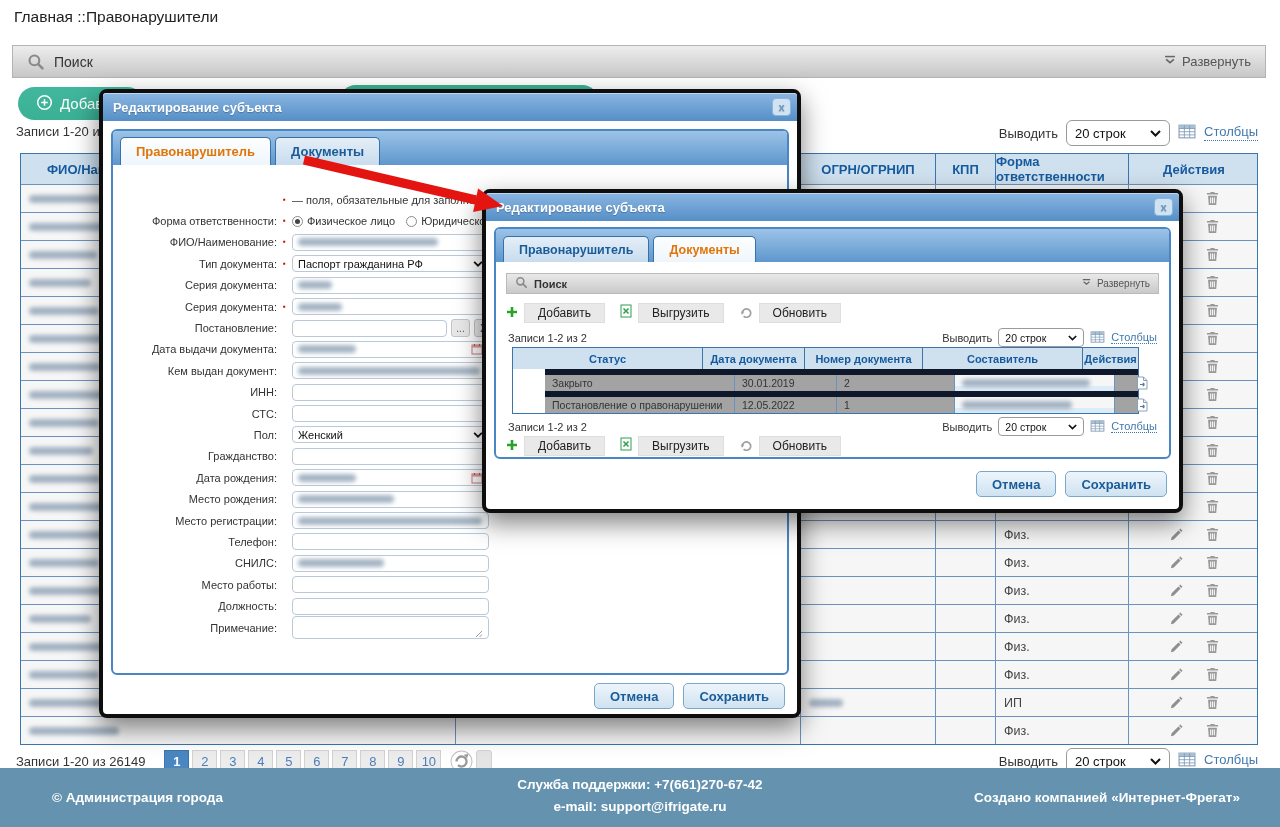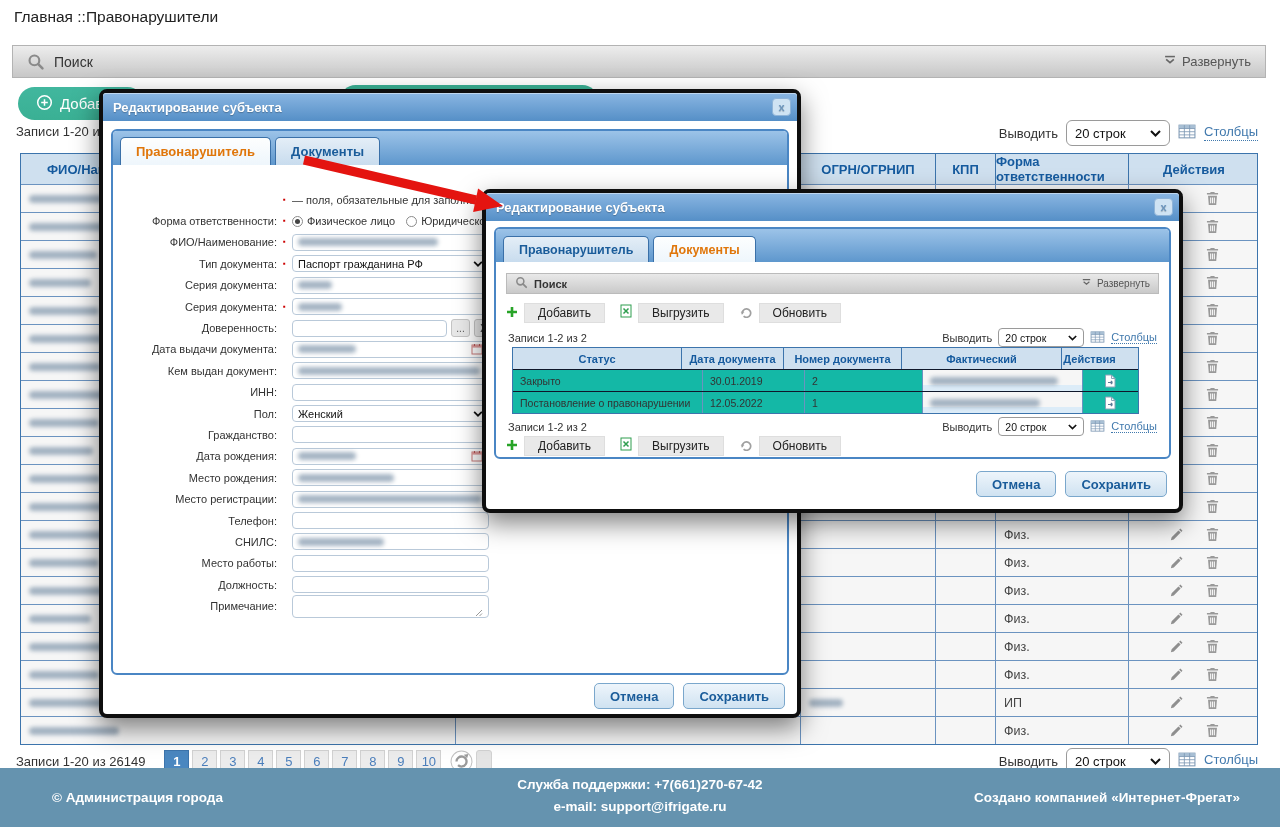--- a/index.html
+++ b/index.html
@@ -110,21 +110,21 @@
   .recrow .dlabel{font-size:11px;}
   .smsel{width:86px;height:19px;border:1px solid #9a9a9a;border-radius:4px;background:#fff;display:flex;
          align-items:center;padding:0 6px;font-size:10.5px;color:#111;box-sizing:border-box;}
   .smsel .chev{margin-left:auto;}
   .smcollink{font-size:11px;color:#4179ad;border-bottom:1px dotted #4179ad;cursor:pointer;}
   .dtable{position:absolute;border:1px solid #3c74ac;box-sizing:border-box;}
   .dhead{display:flex;height:21px;background:#cfe0ef;}
   .dhc{display:flex;align-items:center;justify-content:center;font-size:11px;font-weight:bold;color:#155a9e;
        border-right:1px solid #3c74ac;box-sizing:border-box;flex:0 0 auto;}
   .dhc:last-child{border-right:none;}
-  .drow{display:flex;height:22px;background:#14b8a6;border-top:1px solid #0f172a;box-sizing:border-box;}
+  .drow{display:flex;height:22px;background:#a3a3a3;border-top:6px solid #0f172a;box-sizing:border-box;margin-left:32px;}
   .dc{display:flex;align-items:center;padding:0 7px;font-size:10.5px;color:#333;border-right:1px solid #6b93c0;
       box-sizing:border-box;flex:0 0 auto;}
   .dc:last-child{border-right:none;justify-content:center;}
   .composer{background:linear-gradient(#f6f6f6 70%,#dcecf8 70%);}
 
   .arrow{pointer-events:none;z-index:40;}
   .z10{z-index:10;} .z12{z-index:12;}
 </style>
 </head>
 <body>
@@ -753,21 +753,21 @@
             </div>
           </div>
           <div class="frow">
             <div class="flabel">Серия документа:</div>
             <div class="fdot">▪</div>
             <div class="fbox">
               <span class="rbar" style="width: 44px;"></span>
             </div>
           </div>
           <div class="frow">
-            <div class="flabel">Доверенность:</div>
+            <div class="flabel">Постановление:</div>
             <div class="fdot"></div>
             <div class="fbox small"></div>
             <span class="sqbtn">...</span>
             <span class="sqbtn" style="font-weight: bold;">X</span>
           </div>
           <div class="frow">
             <div class="flabel">Дата выдачи документа:</div>
             <div class="fdot"></div>
             <div class="fbox">
               <span class="rbar" style="width: 58px;"></span>
@@ -782,20 +782,25 @@
           </div>
           <div class="frow">
             <div class="flabel">Кем выдан документ:</div>
             <div class="fdot"></div>
             <div class="fbox">
               <span class="rbar" style="width: 182px;"></span>
             </div>
           </div>
           <div class="frow">
             <div class="flabel">ИНН:</div>
+            <div class="fdot"></div>
+            <div class="fbox"></div>
+          </div>
+          <div class="frow">
+            <div class="flabel">СТС:</div>
             <div class="fdot"></div>
             <div class="fbox"></div>
           </div>
           <div class="frow">
             <div class="flabel">Пол:</div>
             <div class="fdot"></div>
             <div class="fbox fsel">
               <span class="selval">Женский</span>
               <span class="chev icright">
                 <svg width="10" height="6" viewBox="0 0 11 7">
@@ -949,24 +954,24 @@
                 <rect x="1" y="1" width="15" height="12" fill="#fff" stroke="#7e99b4"></rect>
                 <rect x="1" y="1" width="15" height="3.2" fill="#a8bfd4"></rect>
                 <path d="M6 1v12M11 1v12M1 4.2h15M1 7.2h15M1 10.2h15" stroke="#7e99b4" stroke-width="0.8"></path>
               </svg></span>
           <span class="smcollink">Столбцы</span>
         </span>
       </div>
 
       <div class="dtable" style="left:16px;top:118px;width:627px;">
         <div class="dhead" id="docs-head">
-            <div class="dhc" style="width: 169px; text-align: right;">Статус</div>
+            <div class="dhc" style="width: 190px; text-align: right;">Статус</div>
             <div class="dhc" style="width: 102px;">Дата документа</div>
             <div class="dhc" style="width: 118px;">Номер документа</div>
-            <div class="dhc" style="width: 160px;">Фактический</div>
+            <div class="dhc" style="width: 160px;">Составитель</div>
             <div class="dhc" style="width: 55px;">Действия</div>
           </div>
         <div id="docs-rows">
             <div class="drow">
               <div class="dc" style="width: 190px;">Закрыто</div>
               <div class="dc" style="width: 102px;">30.01.2019</div>
               <div class="dc" style="width: 118px;">2</div>
               <div class="dc composer" style="width: 160px;">
                 <span class="rbar" style="width: 128px;"></span>
               </div>

